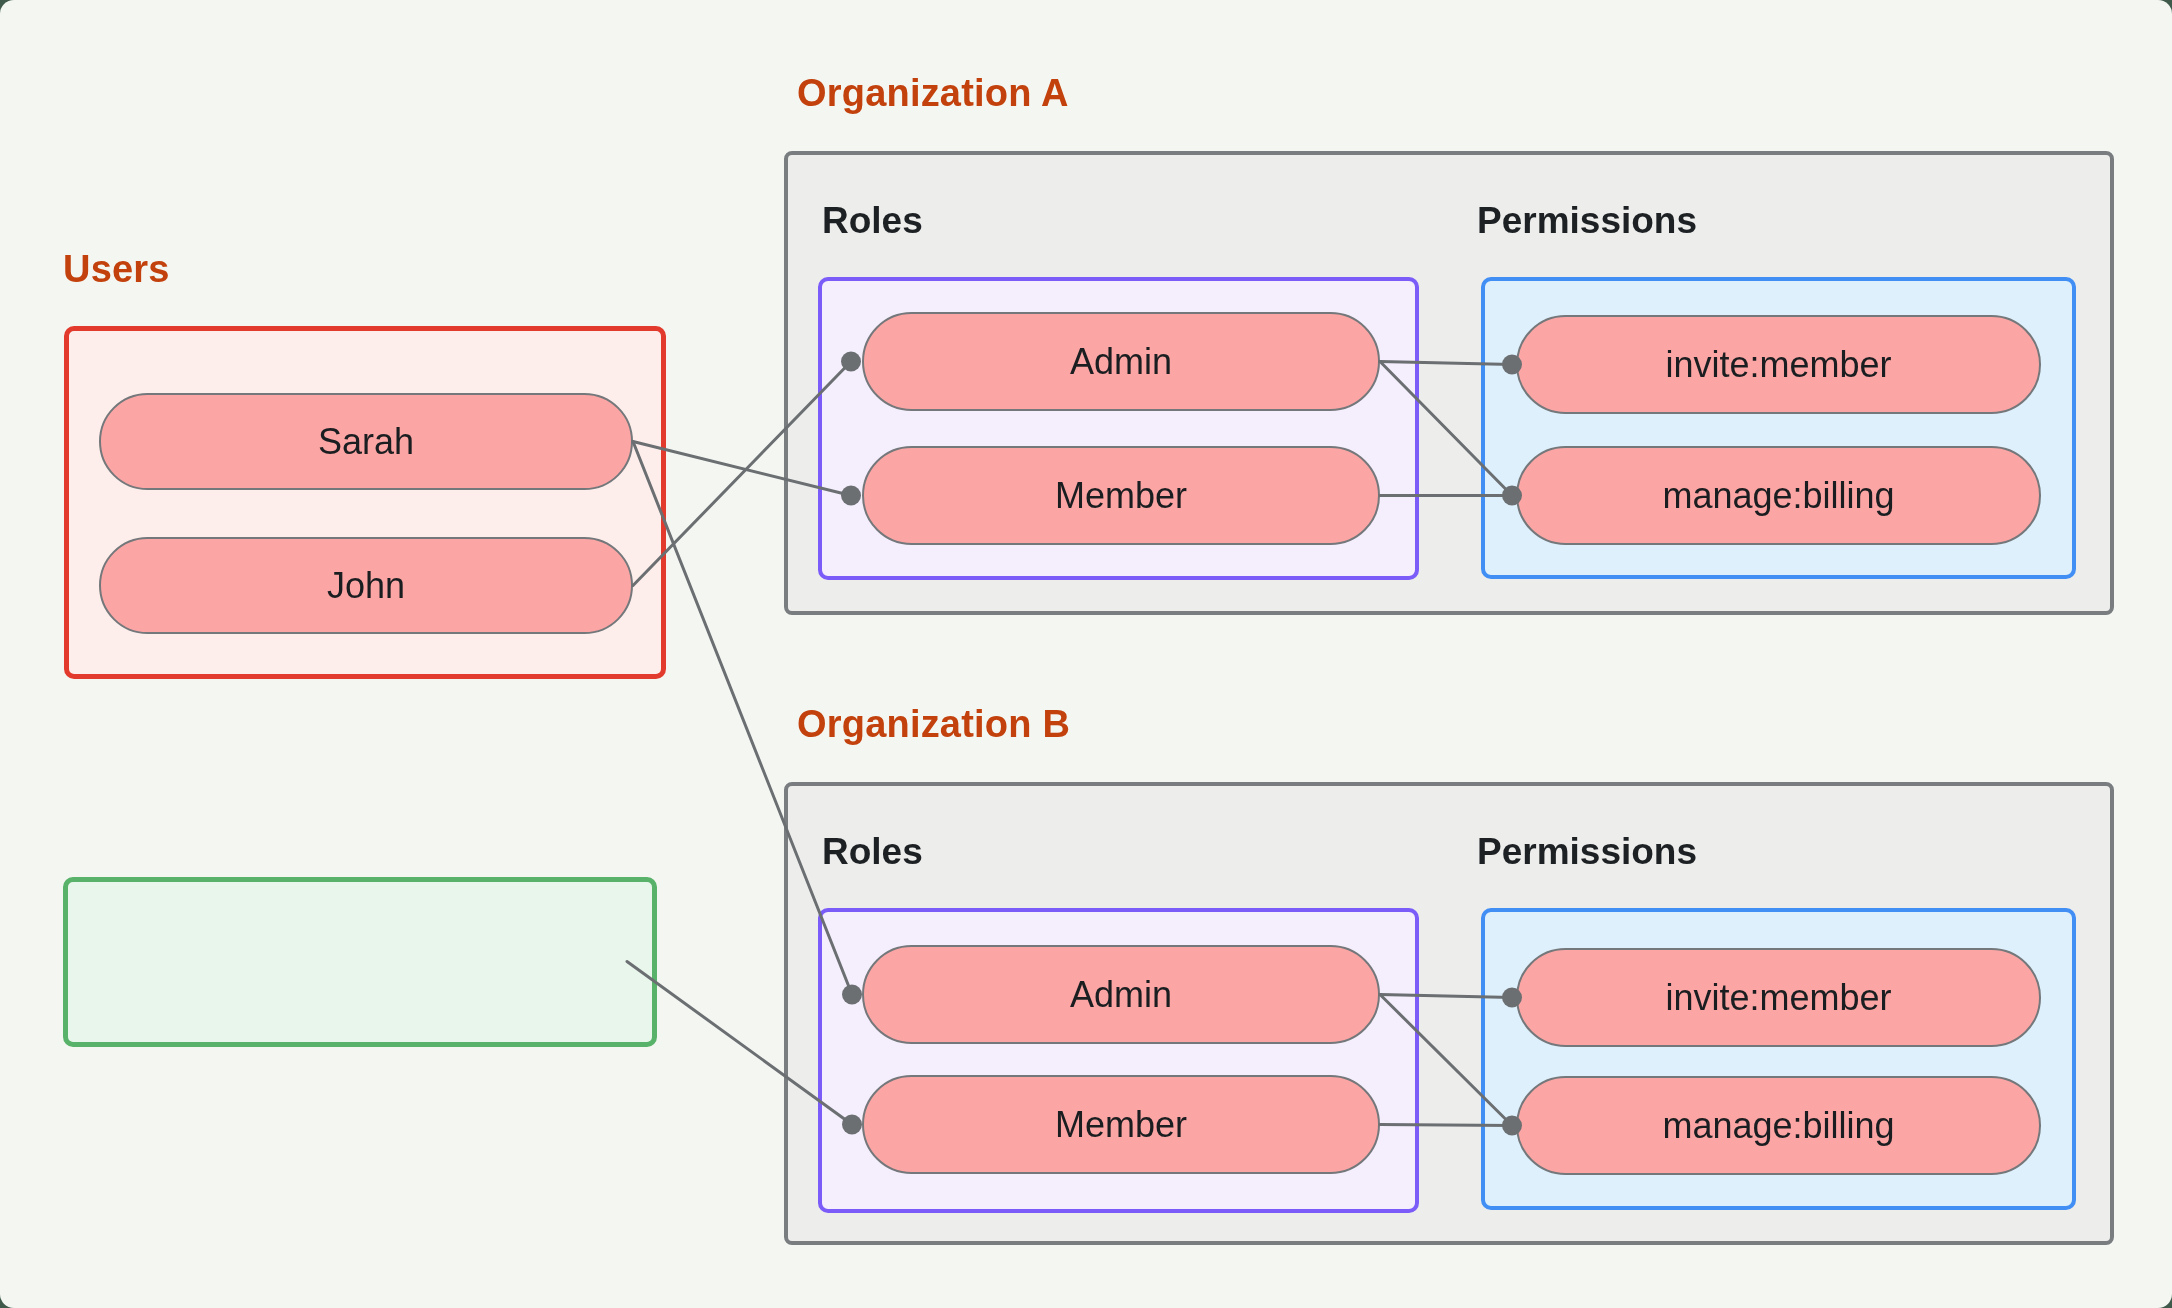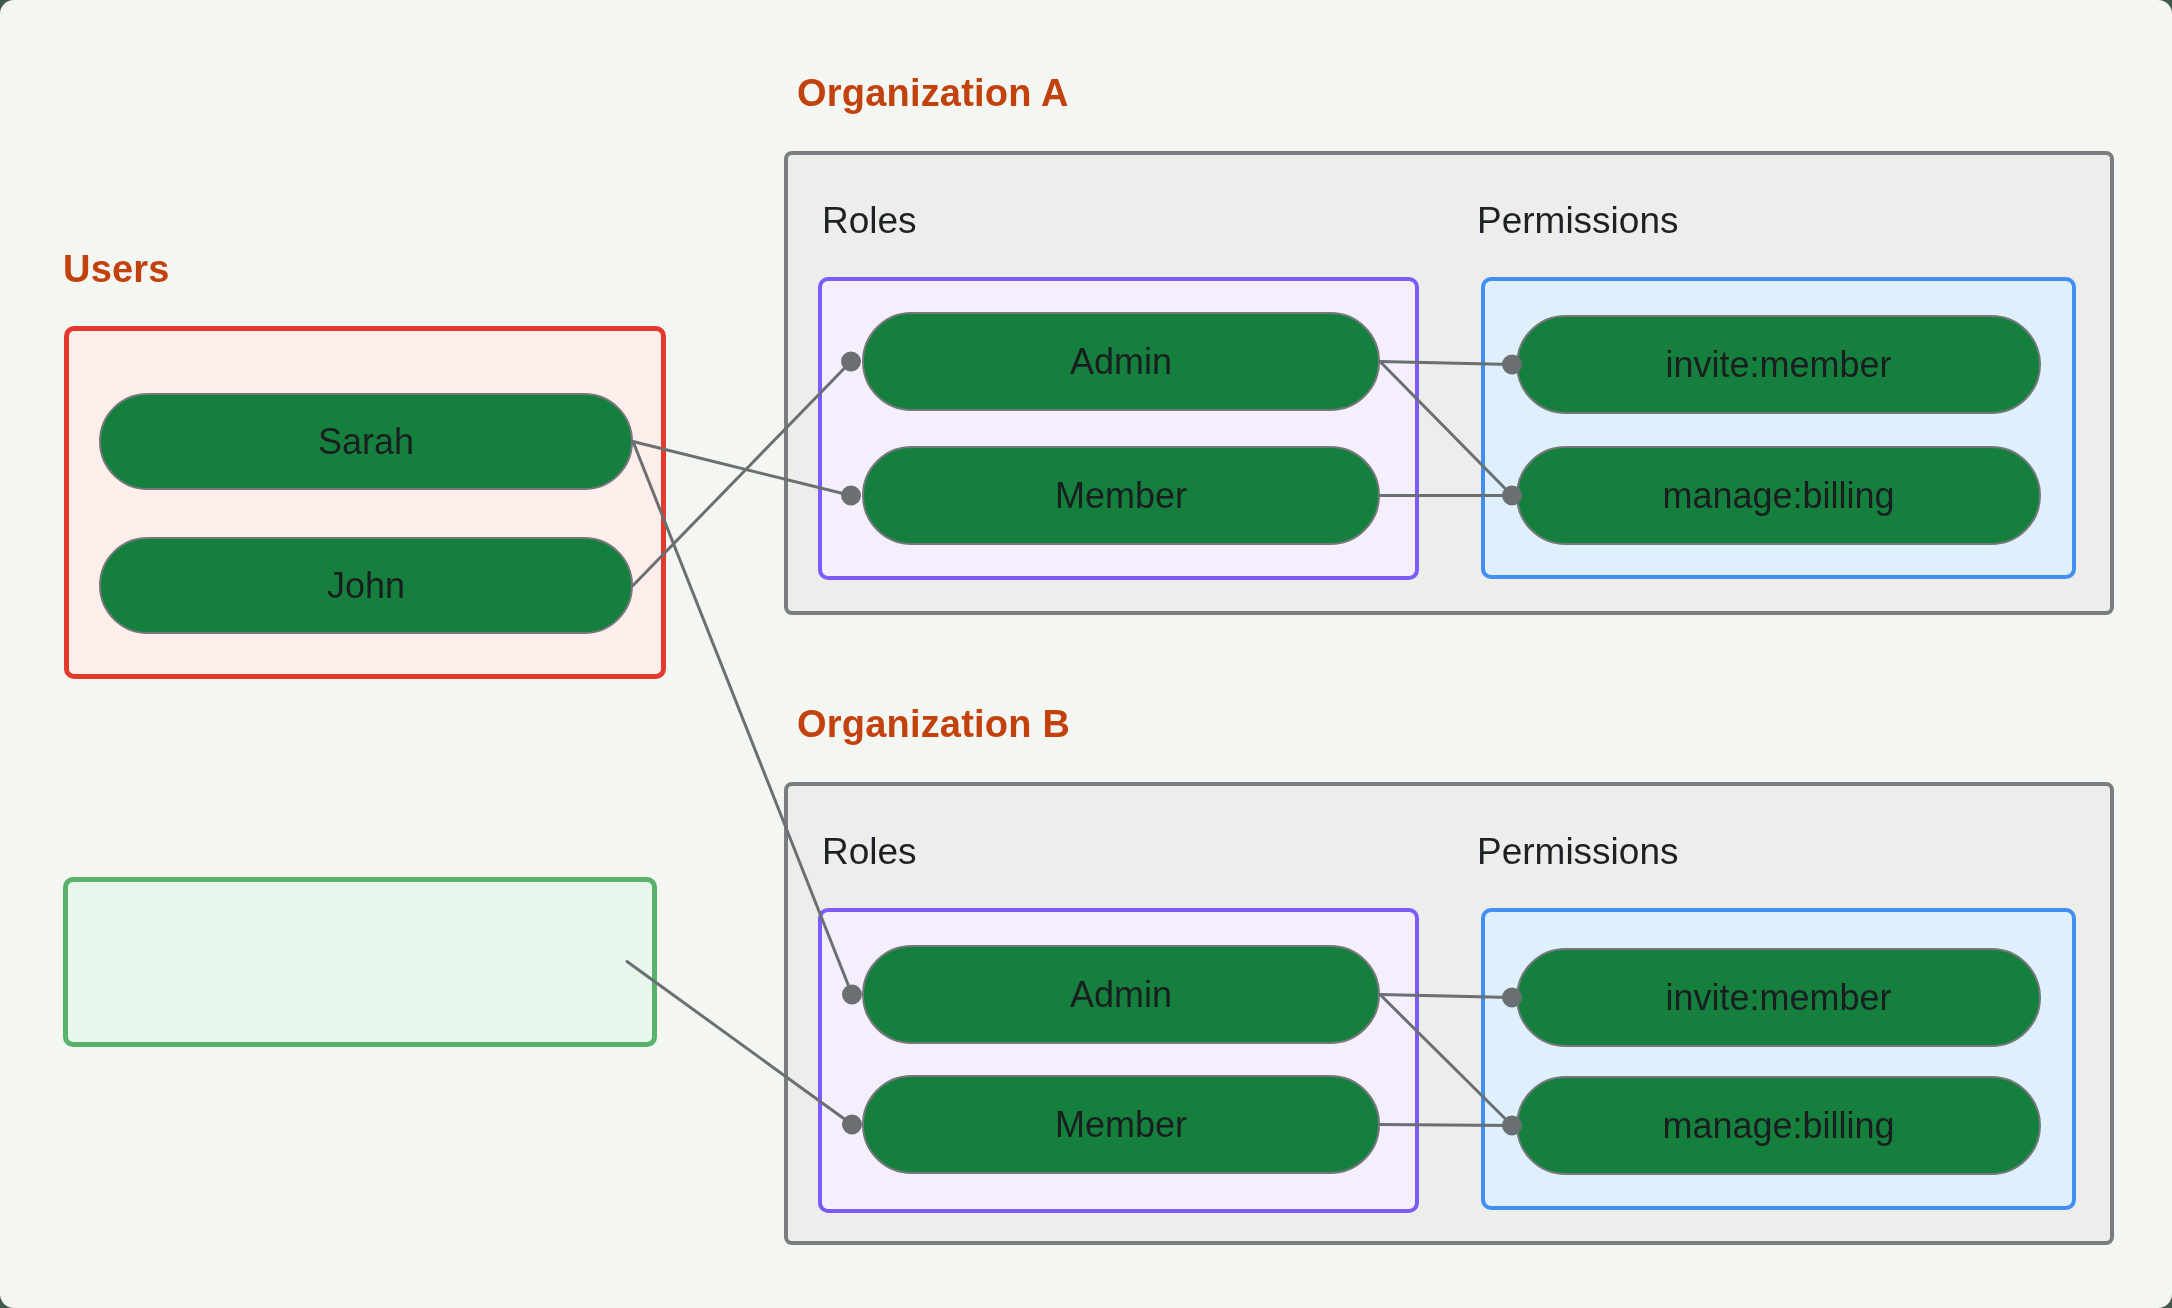--- a/index.html
+++ b/index.html
@@ -16,21 +16,21 @@
     overflow: hidden;
   }
   .heading {
     position: absolute;
     font-size: 38px; font-weight: 600; color: #c2410c;
     letter-spacing: 0.2px;
     white-space: nowrap;
   }
   .subheading {
     position: absolute;
-    font-size: 37px; font-weight: 400; color: #1d2124;
+    font-size: 37px; font-weight: 700; color: #1d2124;
     white-space: nowrap;
   }
   .color-box {
     position: absolute;
     border-radius: 10px;
     box-sizing: border-box;
   }
   .org-box {
     position: absolute;
     background: #ededec;
@@ -41,21 +41,21 @@
   .users-box   { left: 64px;  top: 326px; width: 602px; height: 353px; background: #fdeeec; border: 5px solid #e23b2e; }
   .m2m-box     { left: 63px;  top: 877px; width: 594px; height: 170px; background: #e9f6ec; border: 5px solid #58b269; }
   .roles-box-a { left: 818px; top: 277px; width: 601px; height: 303px; background: #f5eefd; border: 4px solid #7c5cf8; }
   .perms-box-a { left: 1481px; top: 277px; width: 595px; height: 302px; background: #def0fc; border: 4px solid #418ef5; }
   .roles-box-b { left: 818px; top: 908px; width: 601px; height: 305px; background: #f5eefd; border: 4px solid #7c5cf8; }
   .perms-box-b { left: 1481px; top: 908px; width: 595px; height: 302px; background: #def0fc; border: 4px solid #418ef5; }
   .org-a { left: 784px; top: 151px; width: 1330px; height: 464px; }
   .org-b { left: 784px; top: 782px; width: 1330px; height: 463px; }
   .pill {
     position: absolute;
-    background: #15803d;
+    background: #fca5a5;
     border: 2.5px solid #74787b;
     border-radius: 52px;
     box-sizing: border-box;
     display: flex; align-items: center; justify-content: center;
     font-size: 36px; font-weight: 400; color: #1b1e20;
     white-space: nowrap;
   }
   svg.edges {
     position: absolute; left: 0; top: 0;
     width: 2172px; height: 1308px;

